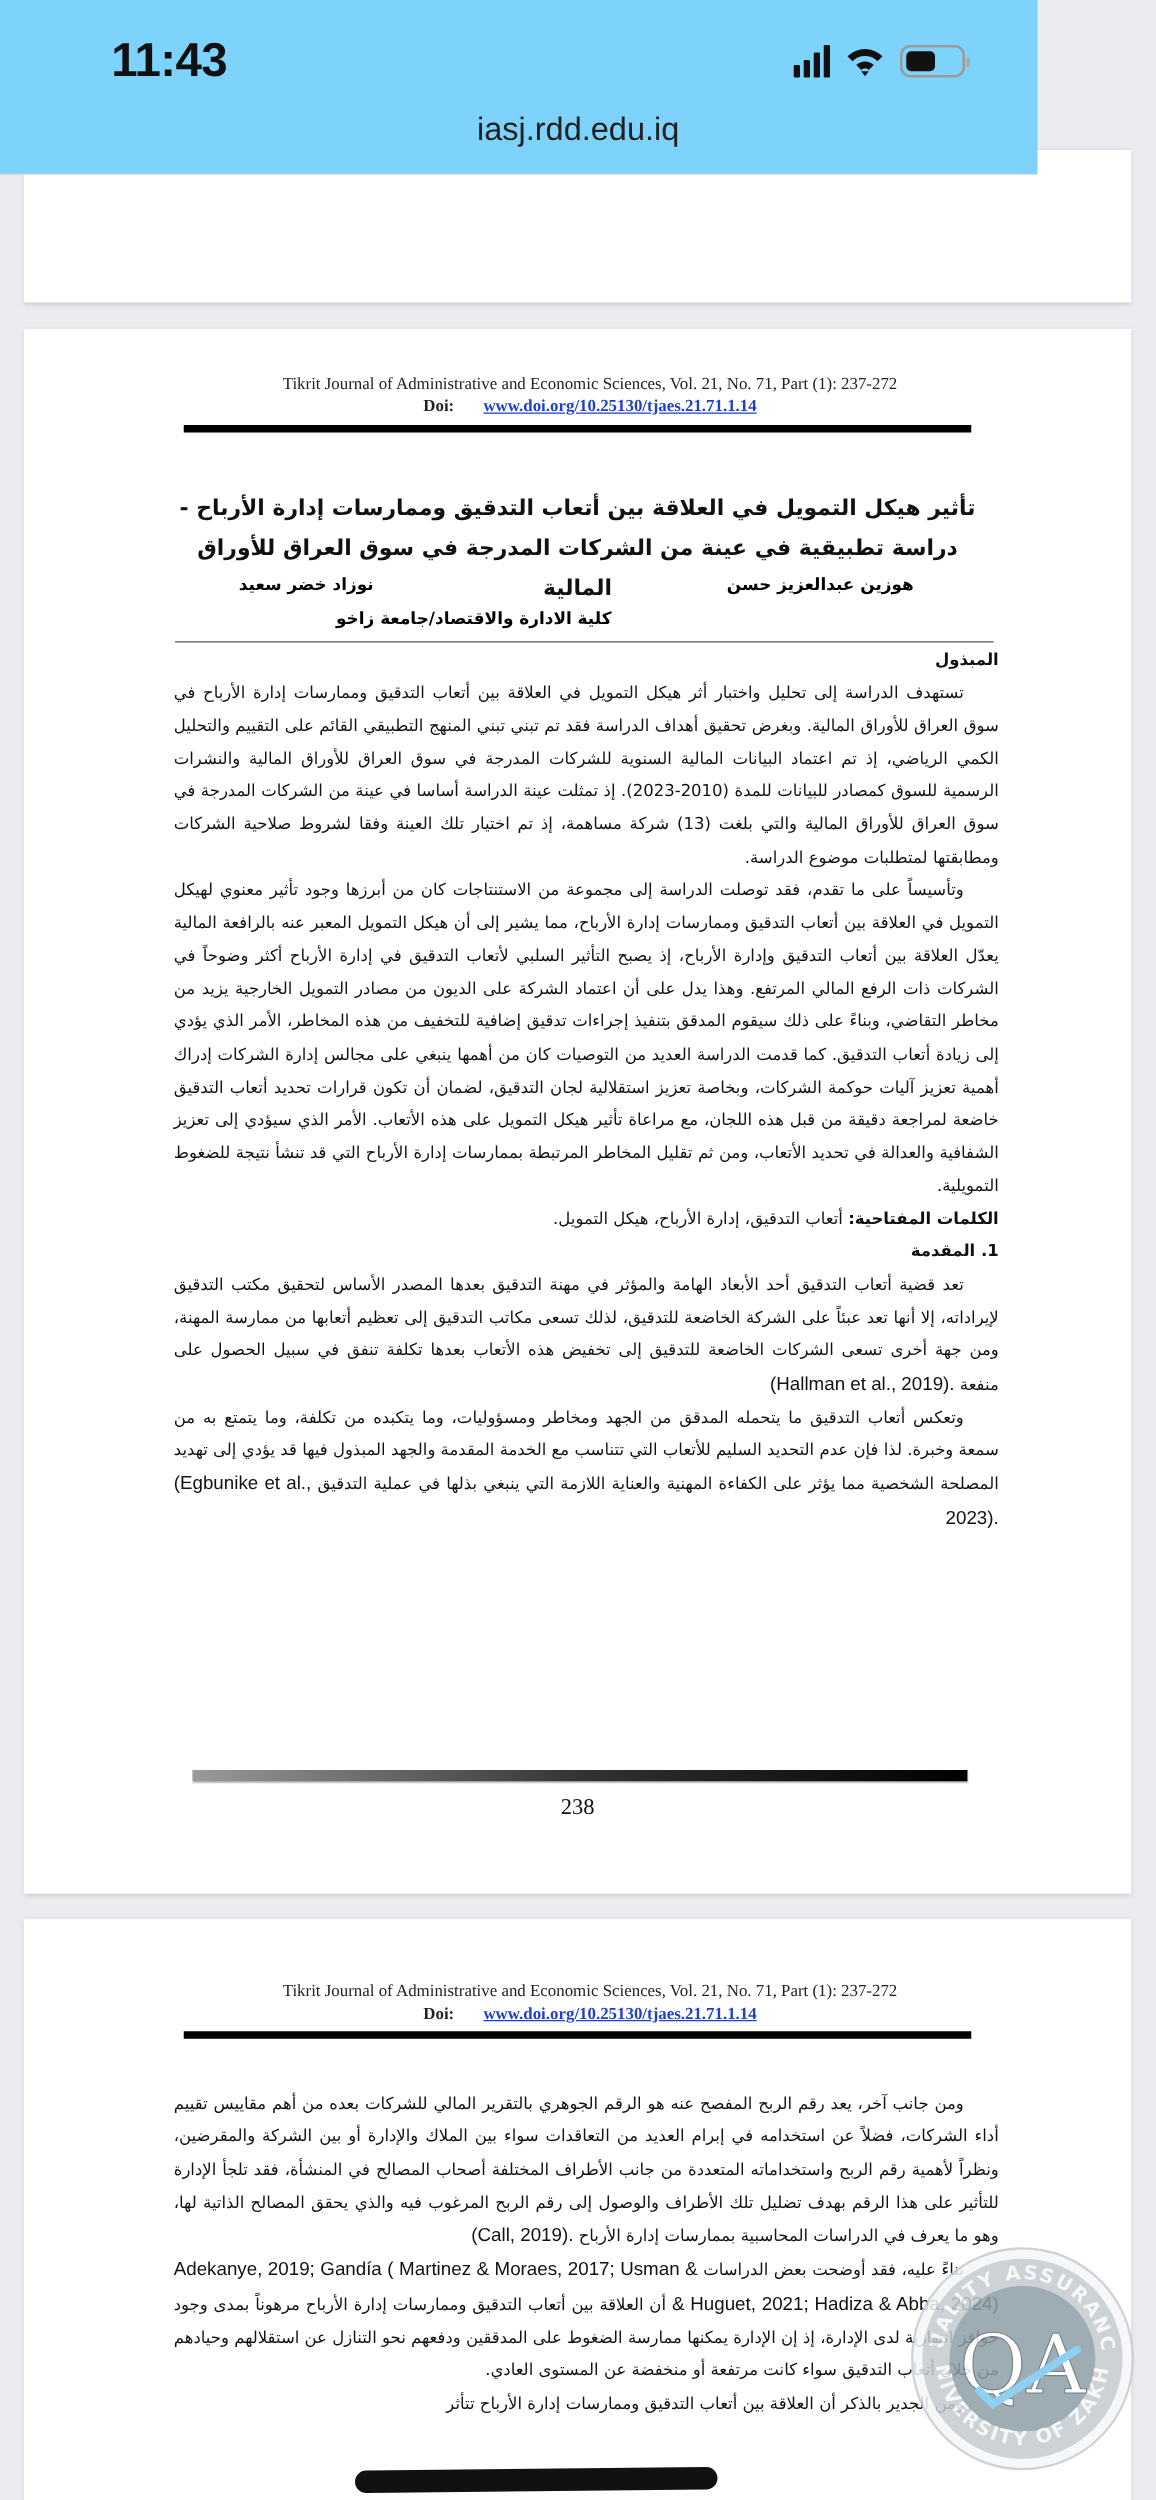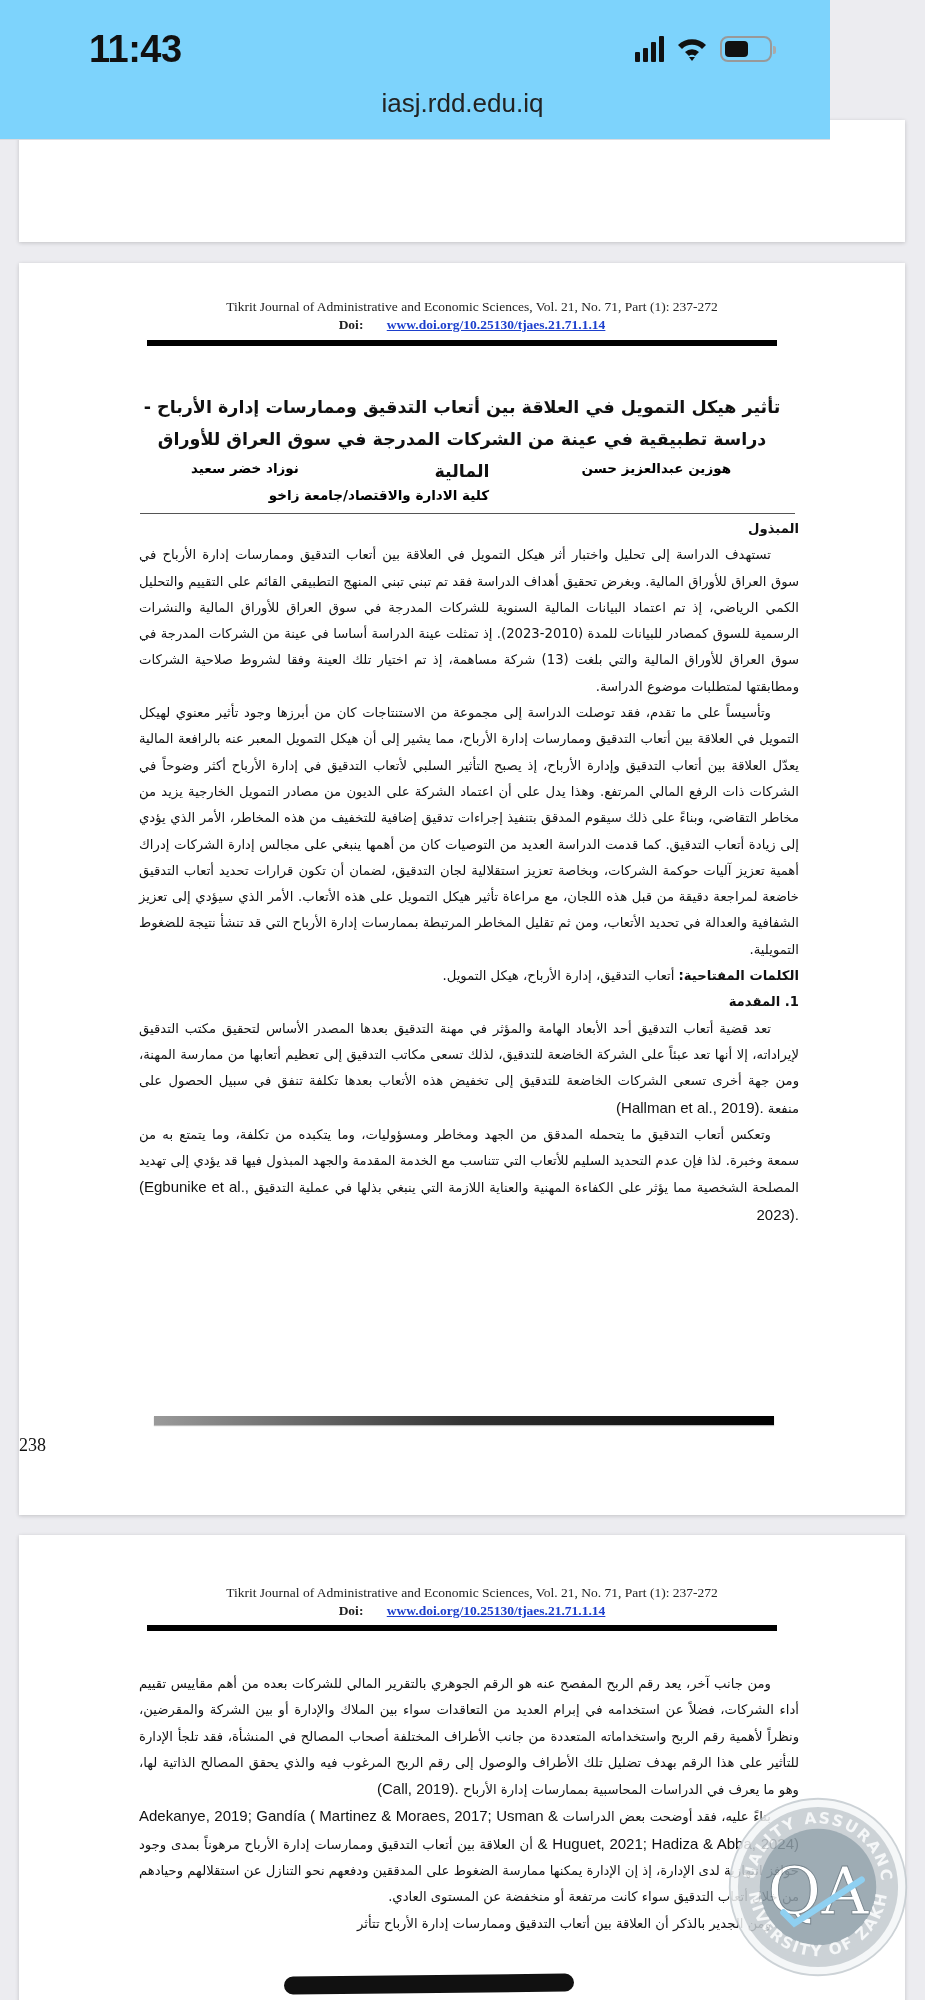--- a/index.html
+++ b/index.html
@@ -33,21 +33,21 @@
   .affil { position: absolute; top: 224px; left: 0; width: 720px; text-align: center; direction: rtl; font-family: "DejaVu Sans", sans-serif; font-weight: bold; font-size: 13.5px; }
   .thinrule { position: absolute; top: 250px; left: 121px; width: 655px; height: 1px; background: #555; }
 
   .body-block { position: absolute; left: 120px; width: 660px; font-size: 13.2px; line-height: 26.3px; }
   .sec-h { font-weight: bold; }
   .indent { text-indent: 28px; }
   .kw b { font-weight: bold; }
   .en { font-family: Liberation Sans, sans-serif; font-size: 15px; }
 
   .footer-bar { position: absolute; top: 1153px; left: 135px; width: 620px; height: 9px; background: linear-gradient(to right, #9a9a9a, #333 50%, #000); box-shadow: 0 1px 1px #bbb; }
-  .page-num { position: absolute; top: 1172px; left: 0; width: 886px; text-align: left; font-size: 18px; color: #111; }
+  .page-num { position: absolute; top: 1172px; left: 0; width: 886px; text-align: center; font-size: 18px; color: #111; }
 
   .redact { position: absolute; left: 265px; top: 440px; width: 290px; height: 18px; background: #111; border-radius: 9px; transform: rotate(-0.6deg); }
 
   .qa-badge { position: absolute; left: 727px; top: 1796px; width: 182px; height: 182px; opacity: 0.85; z-index: 3; }
 </style>
 </head>
 <body>
 
 <div class="statusbar">
   <div class="time">11:43</div>

